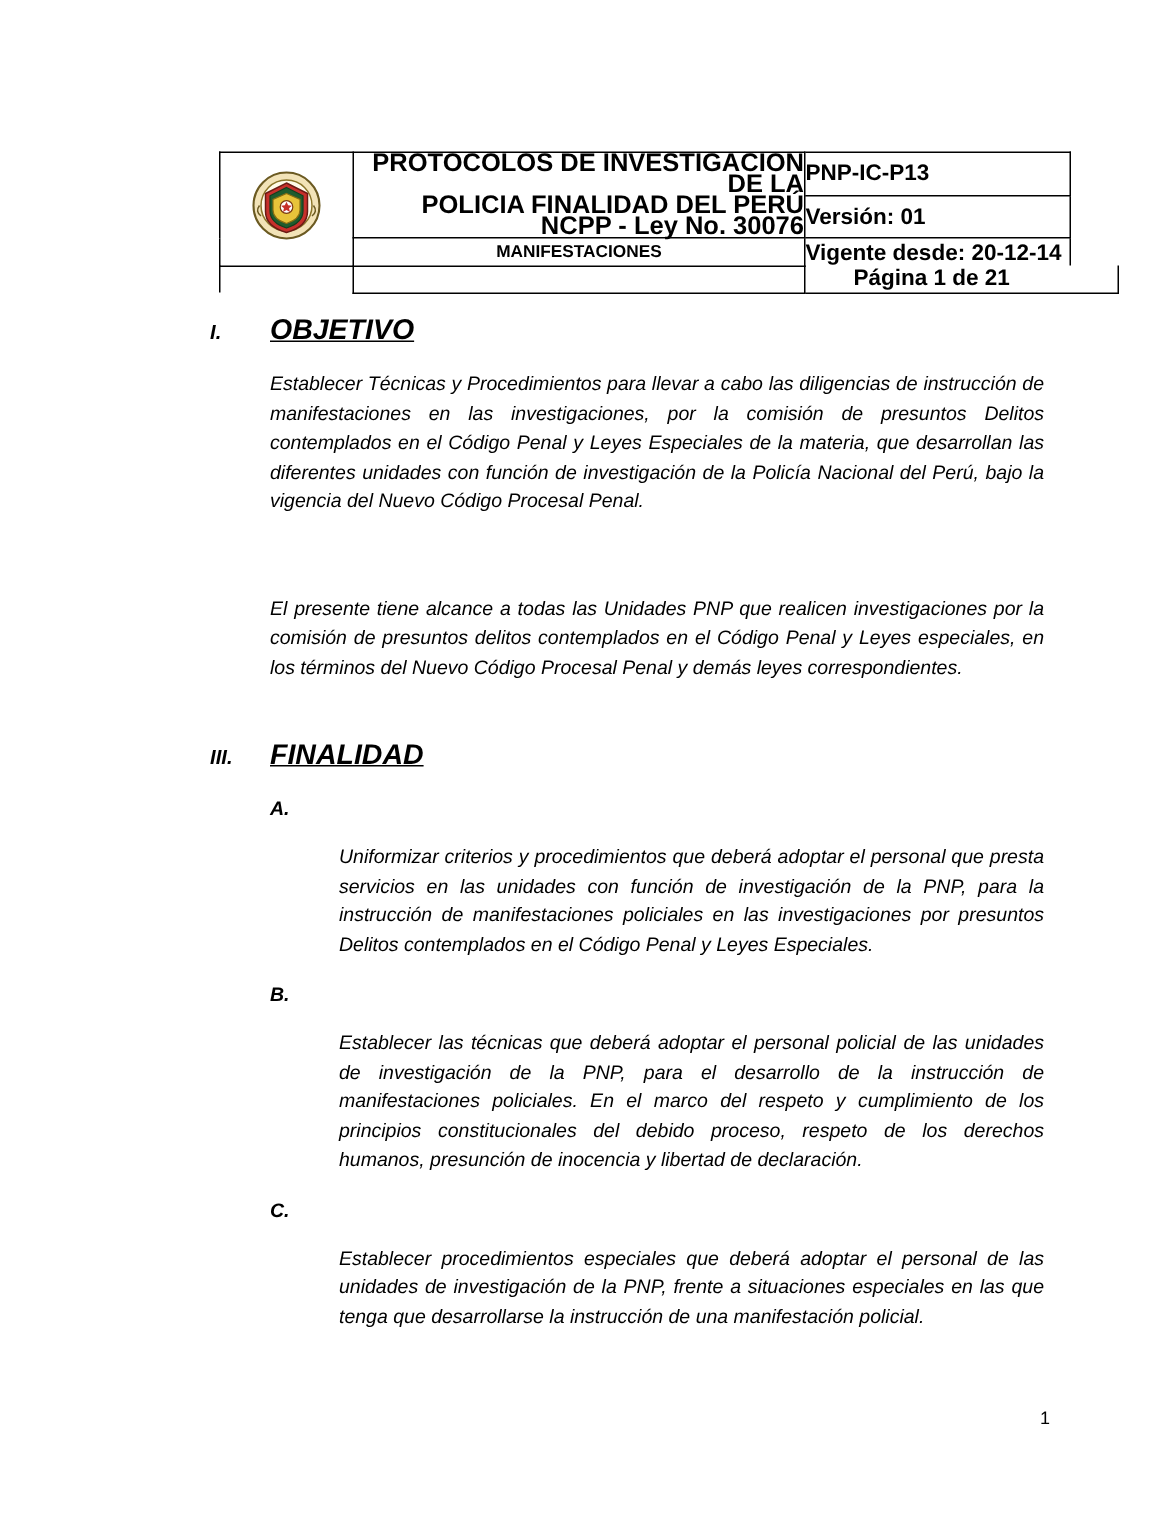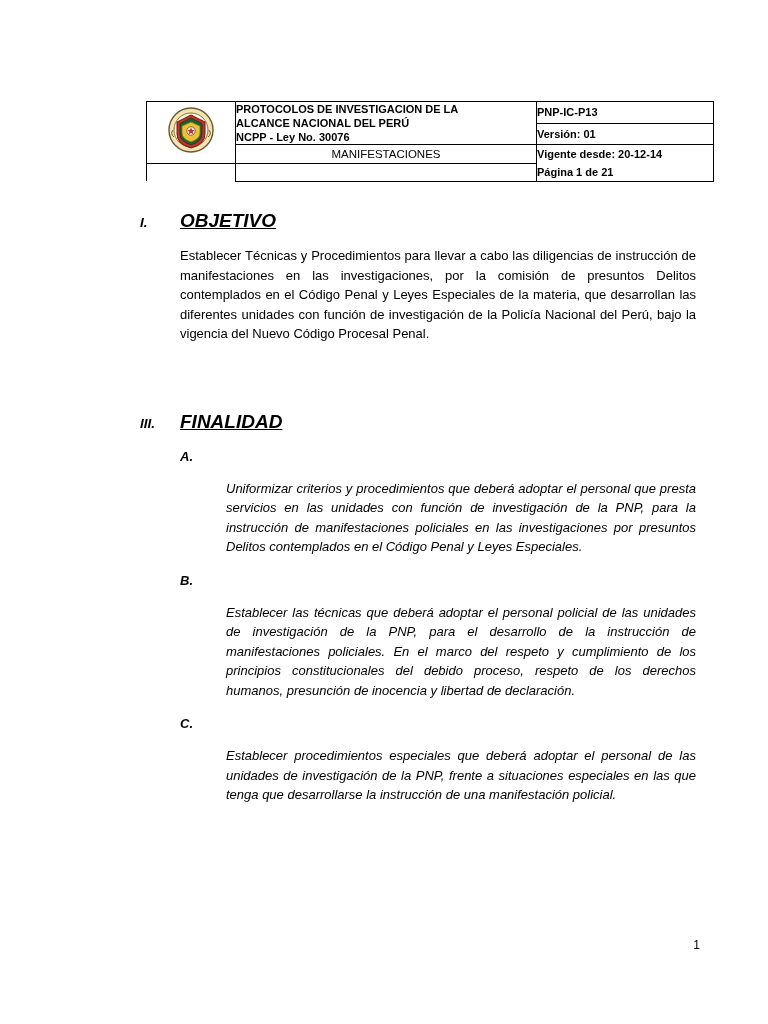--- a/index.html
+++ b/index.html
@@ -40,37 +40,37 @@
     padding: 0;
     vertical-align: middle;
   }
   .cell-logo {
     width: 88px;
     text-align: center;
     padding: 4px 0;
   }
   .cell-title {
     width: 300px;
-    text-align: left;
-    font-weight: bold;
-    font-size: 11px;
+    text-align: right;
+    font-weight: bold;
+    font-size: 17px;
     line-height: 14px;
     padding: 3px 6px;
   }
   .cell-right {
     width: 176px;
     font-weight: bold;
-    font-size: 11px;
+    font-size: 15px;
     padding: 3px 6px;
     text-align: left;
     height: 18px;
   }
   .cell-manif {
     text-align: center;
-    font-weight: normal;
+    font-weight: bold;
     font-size: 11.5px;
     padding: 6px 6px;
   }
 
   
   .crest {
     width: 48px;
     height: 48px;
     display: inline-block;
     position: relative;
@@ -101,20 +101,21 @@
   }
   .sec-title {
     font-weight: bold;
     font-style: italic;
     font-size: 19px;
     text-decoration: underline;
   }
   .para {
     margin-left: 180px;
     margin-right: 72px;
+    font-style: italic;
     font-size: 13px;
     line-height: 19.5px;
     text-align: justify;
   }
   .subitem {
     display: flex;
     margin-left: 180px;
     margin-right: 72px;
     margin-bottom: 14px;
   }
@@ -163,58 +164,59 @@
               <path d="M24 16 L33 20 L33 27 Q33 33 24 36 Q15 33 15 27 L15 20 Z" fill="#e8c33a" stroke="#8a6d12" stroke-width="0.8"></path>
               <circle cx="24" cy="25" r="4.2" fill="#ffffff" stroke="#7a3a12" stroke-width="0.8"></circle>
               <path d="M24 21.5 l1.1 2.3 2.5 .3 -1.9 1.7 .6 2.5 -2.3-1.3 -2.3 1.3 .6-2.5 -1.9-1.7 2.5-.3 Z" fill="#c7302b"></path>
               <path d="M6 24 q-3 4 1 7" fill="none" stroke="#6b5a22" stroke-width="1"></path>
               <path d="M42 24 q3 4 -1 7" fill="none" stroke="#6b5a22" stroke-width="1"></path>
             </svg>
           </span>
         </td>
         <td class="cell-title" rowspan="2">
           <div>PROTOCOLOS DE INVESTIGACION DE LA</div>
-          <div>ALCANCE NACIONAL DEL PERÚ</div>
+          <div>POLICIA FINALIDAD DEL PERÚ</div>
           <div>NCPP - Ley No. 30076</div>
         </td>
         <td class="cell-right">PNP-IC-P13</td>
       </tr>
       <tr>
         <td class="cell-right">Versión: 01</td>
       </tr>
       <tr>
         <td class="cell-manif">MANIFESTACIONES</td>
         <td class="cell-right" style="border-bottom:none;">Vigente desde: 20-12-14</td>
       </tr>
     </tbody>
       </table>
     <table class="header" style="margin-top:-1px;">
       <tbody>
           <tr>
         <td style="width:88px;border-top:none;border-right:none;border-left:1px solid #000;border-bottom:none;height:0;padding:0;"></td>
         <td style="width:300px;border-top:none;border-right:1px solid #000;border-left:1px solid #000;border-bottom:1px solid #000;height:0;padding:0;"></td>
-        <td class="cell-right" style="border-top:none;">Página 1 de 21</td>
+        <td class="cell-right" style="border-top:none;padding-left:32px;">Página 1 de 21</td>
       </tr>
     </tbody>
       </table>
   </div>
 
   <div class="content">
 
     <div class="sec">
       <div class="sec-head">
         <span class="sec-num">I.</span>
         <span class="sec-title">OBJETIVO</span>
       </div>
       <p class="para">Establecer Técnicas y Procedimientos para llevar a cabo las diligencias de instrucción de manifestaciones en las investigaciones, por la comisión de presuntos Delitos contemplados en el Código Penal y Leyes Especiales de la materia, que desarrollan las diferentes unidades con función de investigación de la Policía Nacional del Perú, bajo la vigencia del Nuevo Código Procesal Penal.</p>
     </div>
 
     <div class="gap-lg"></div>
 
     <div class="sec">
+      <p class="para">El presente tiene alcance a todas las Unidades PNP que realicen investigaciones por la comisión de presuntos delitos contemplados en el Código Penal y Leyes especiales, en los términos del Nuevo Código Procesal Penal y demás leyes correspondientes.</p>
     </div>
 
     <div class="gap-lg"></div>
 
     <div class="sec">
       <div class="sec-head">
         <span class="sec-num">III.</span>
         <span class="sec-title">FINALIDAD</span>
       </div>
 

